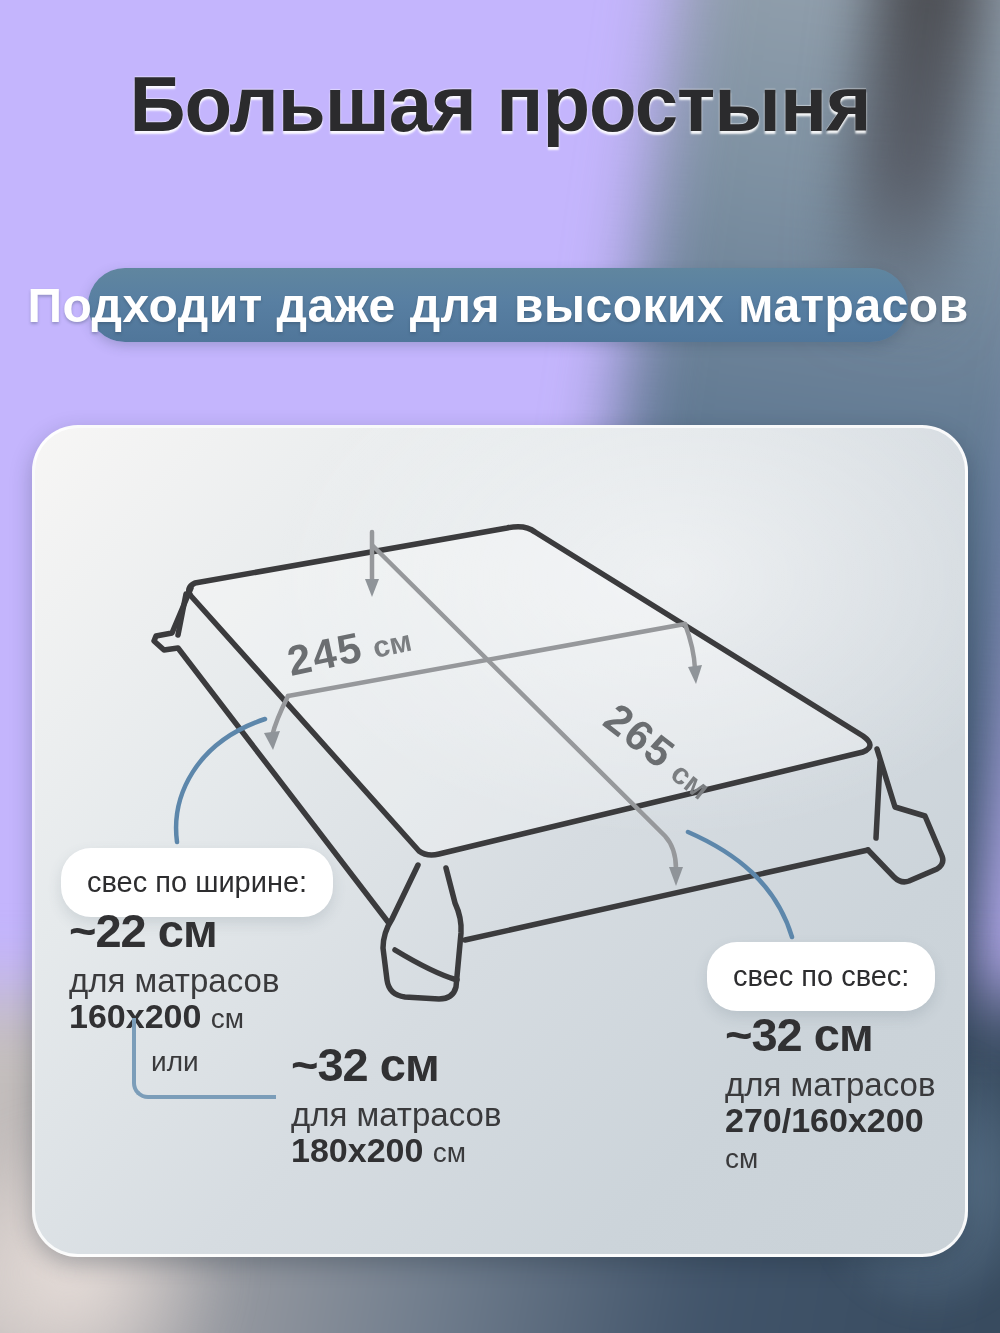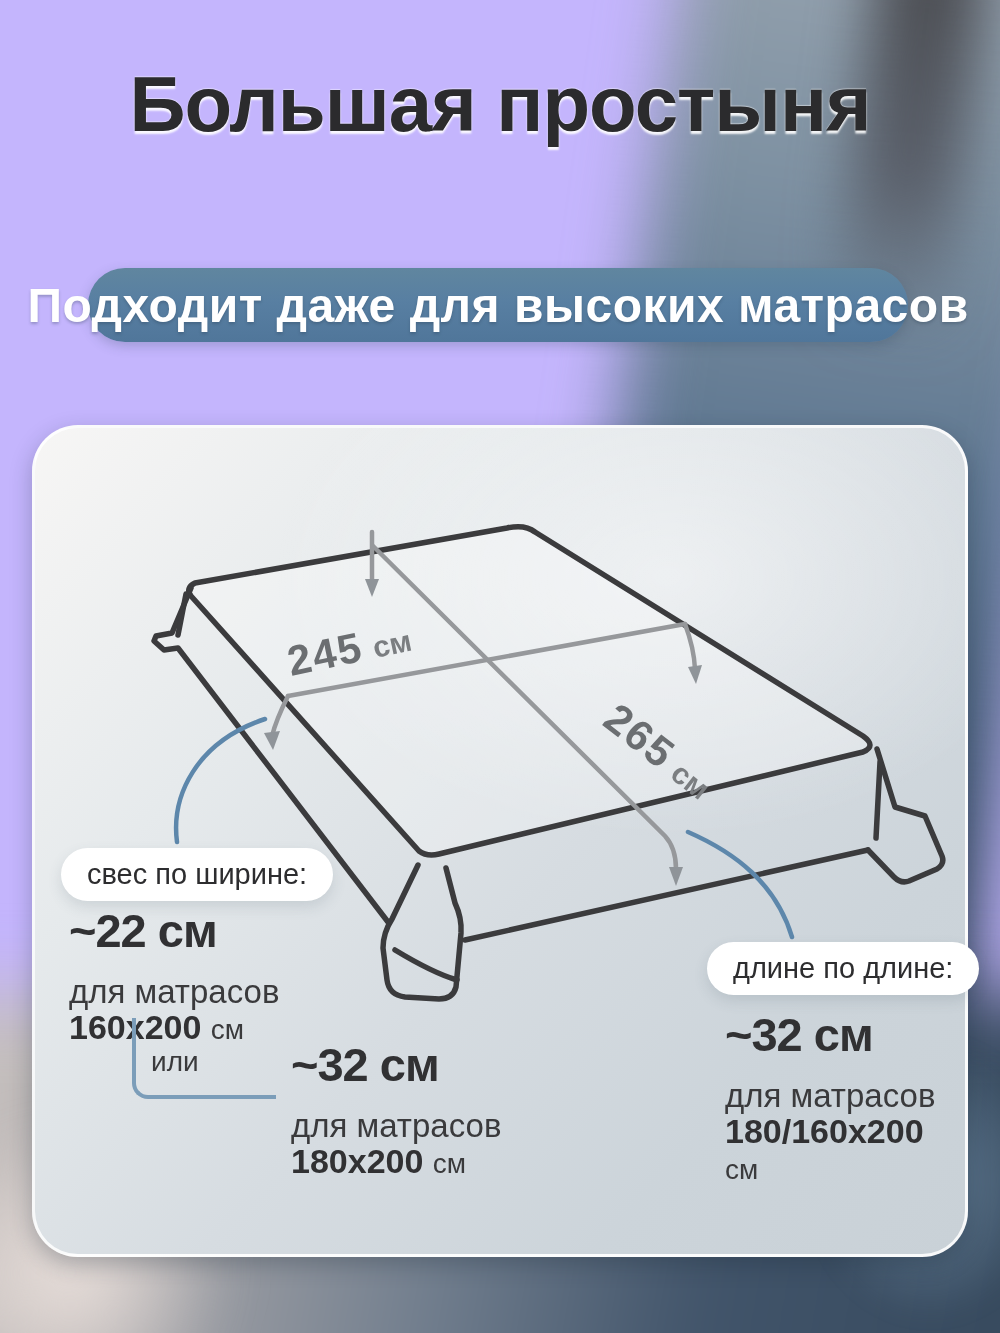--- a/index.html
+++ b/index.html
@@ -63,32 +63,32 @@
       linear-gradient(133deg,#f7f6f5 0%,#e6eaec 28%,#d6dce1 55%,#ccd4da 78%,#c9d1d7 100%);
     border:3px solid rgba(255,255,255,.85);
     box-shadow:0 8px 22px rgba(25,40,55,.28);
     box-sizing:border-box;
   }
   .diagram-svg{position:absolute;left:0;top:0;width:936px;height:832px;}
   .dim-num{font-size:42px;font-weight:bold;fill:#6b6e71;letter-spacing:2px;}
   .dim-unit{font-size:30px;font-weight:bold;fill:#7b7e81;}
   
   .pill{
-    position:absolute;background:#fff;border-radius:30px;padding:10px 26px;
+    position:absolute;background:#fff;border-radius:30px;padding:18px 26px;
     font-size:29px;color:#2d2d2f;white-space:nowrap;
     box-shadow:0 6px 14px rgba(70,85,100,.15);
   }
   .pill-left{left:26px;top:420px;}
   .pill-right{left:672px;top:514px;}
   .stat{position:absolute;color:#313133;}
   .stat-left{left:34px;top:478px;}
   .stat-mid{left:256px;top:612px;}
   .stat-right{left:690px;top:582px;}
   .stat-value{font-size:47px;font-weight:bold;letter-spacing:-1px;line-height:1.05;}
-  .stat-desc{font-size:33px;font-weight:normal;color:#3a3a3c;margin-top:20px;line-height:1.05;}
+  .stat-desc{font-size:33px;font-weight:normal;color:#3a3a3c;margin-top:9px;line-height:1.05;}
   .stat-size{font-size:34px;font-weight:bold;line-height:1.05;}
   .stat-size .unit{font-size:28px;font-weight:normal;color:#3a3a3c;}
   .or-connector{
     position:absolute;left:97px;top:590px;width:140px;height:77px;
     border-left:4px solid #7b9db9;border-bottom:4px solid #7b9db9;
     border-bottom-left-radius:16px;
   }
   .or-label{position:absolute;left:116px;top:618px;font-size:28px;color:#3a3a3c;}
 </style>
 </head>
@@ -171,24 +171,24 @@
     <div class="or-label">или</div>
     <div class="stat stat-mid">
       <div class="stat-value">~32 см</div>
       <div class="stat-desc">для матрасов</div>
       <div class="stat-size">
         <span>180х200</span>
         <span class="unit">см</span>
       </div>
     </div>
 
-    <div class="pill pill-right">длине по длине:</div>
+    <div class="pill pill-right">свес по свес:</div>
     <div class="stat stat-right">
       <div class="stat-value">~32 см</div>
       <div class="stat-desc">для матрасов</div>
       <div class="stat-size">
-        <span>180/160х200</span>
+        <span>270/160х200</span>
         <span class="unit">см</span>
       </div>
     </div>
 
   </section>
 </div>
 
 </body></html>

